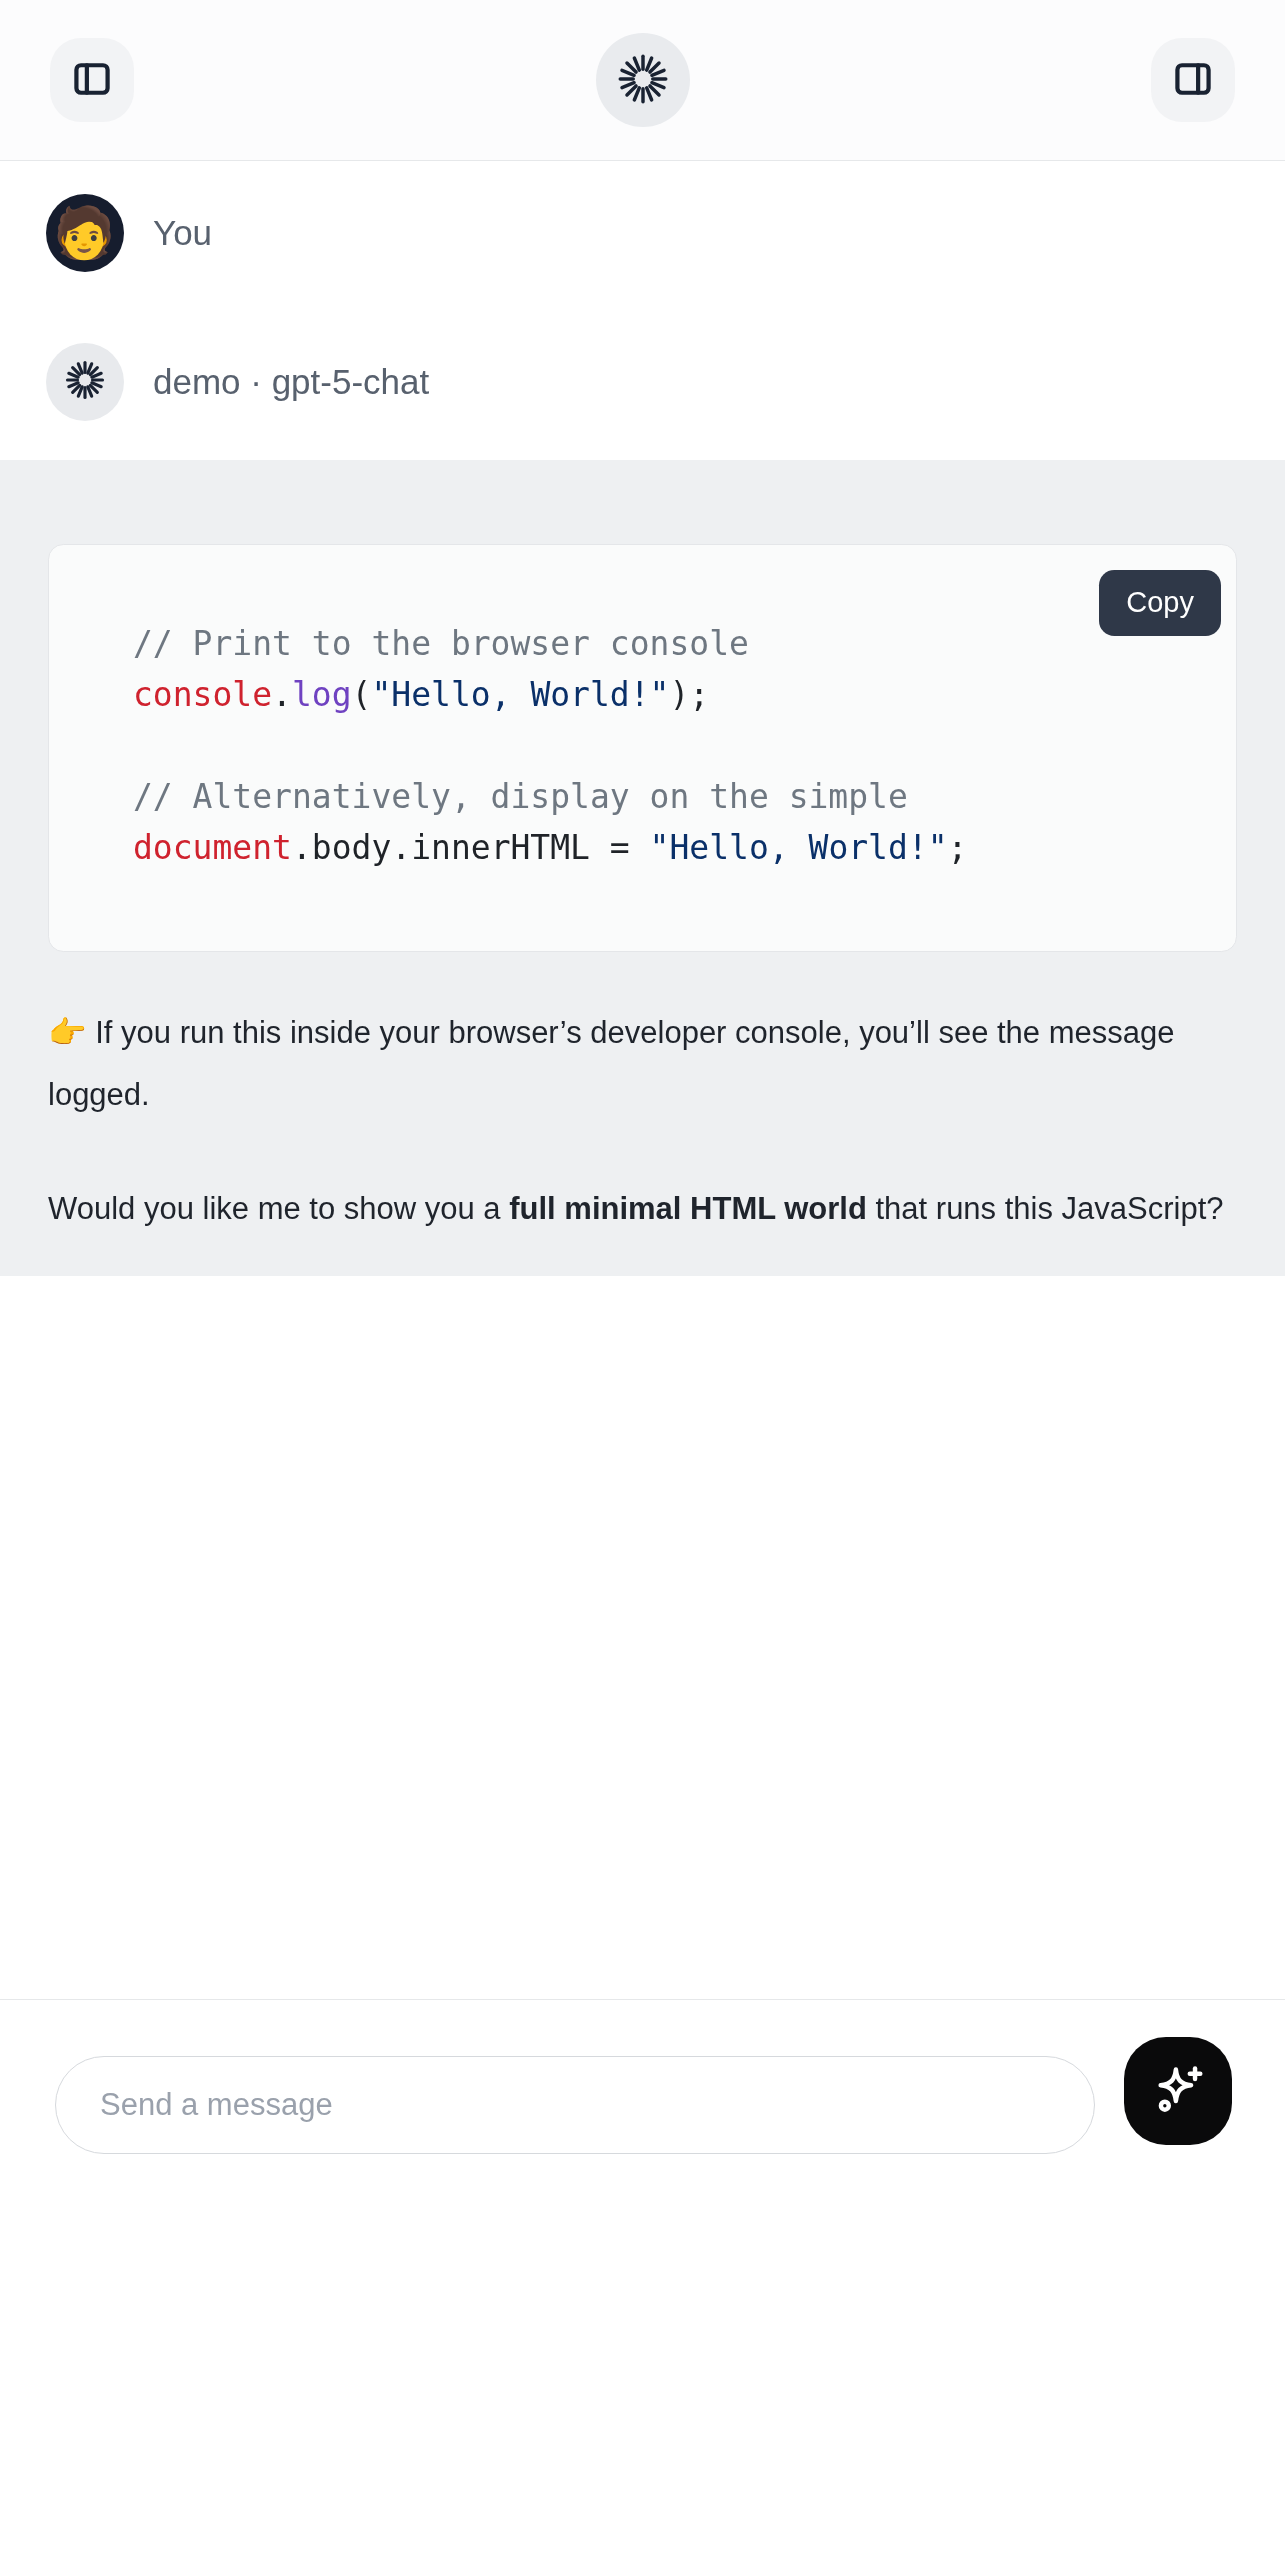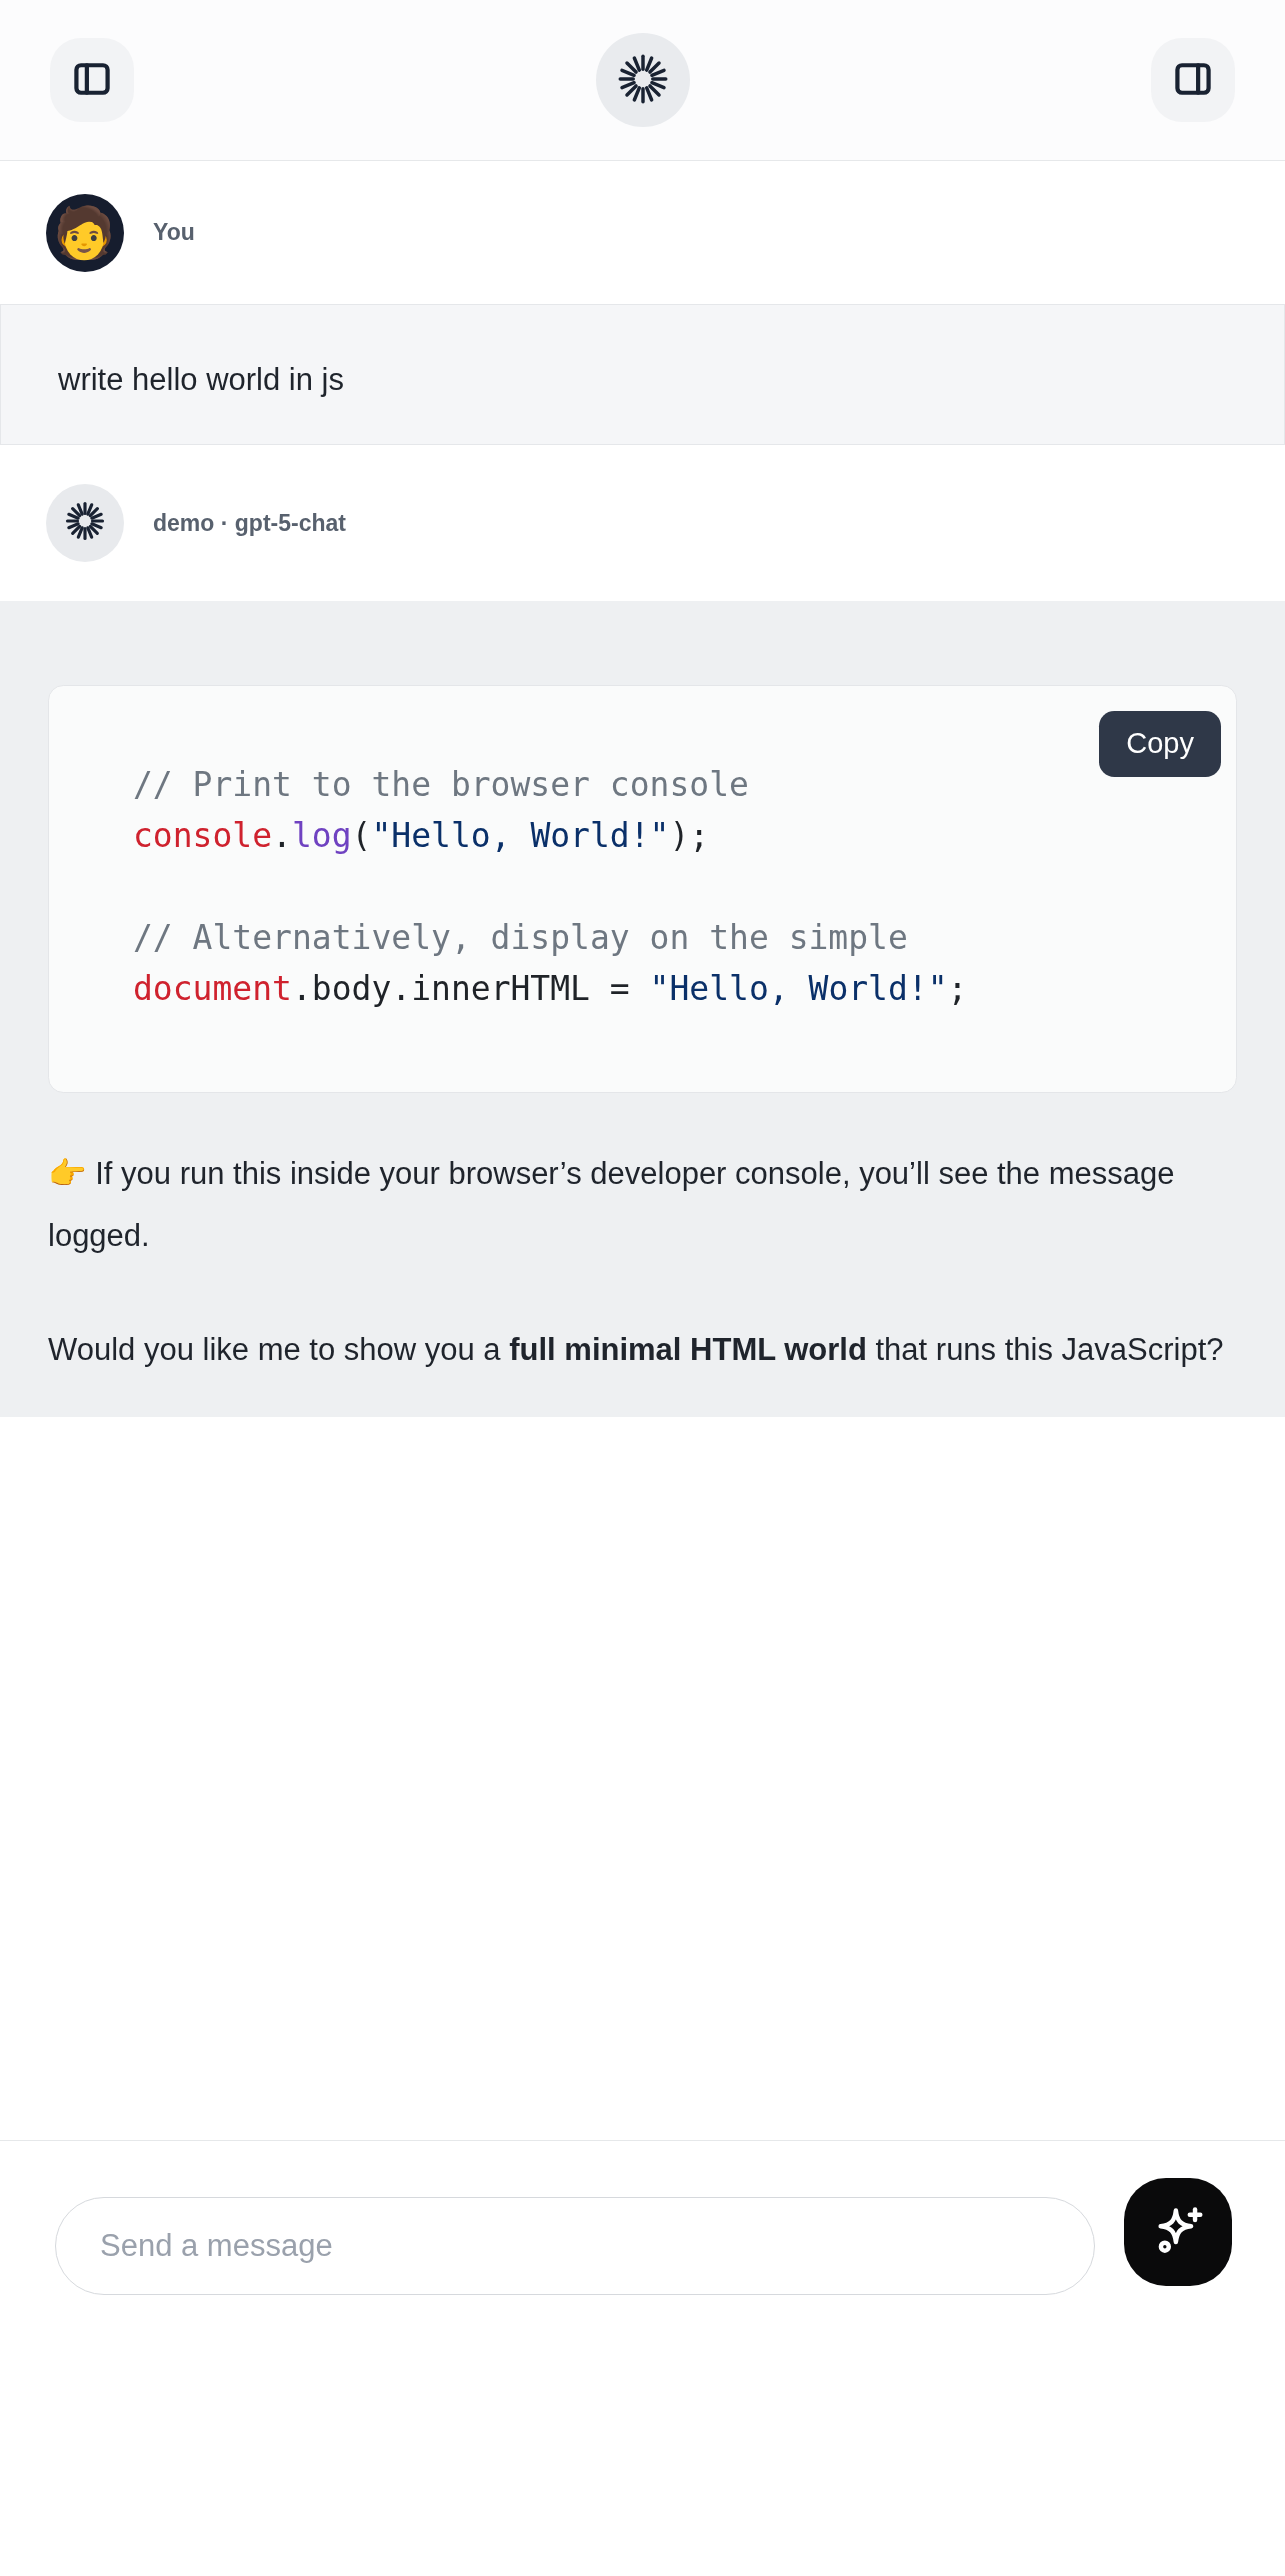--- a/index.html
+++ b/index.html
@@ -14,21 +14,21 @@
   .hbtn.circle{width:94px;height:94px;border-radius:50%;background:var(--circleBg,#e9ebee);}
   .icon-ink{color:var(--ink,#192232);}
 
   
   .row{display:flex;align-items:center;gap:29px;padding-left:46px;}
   .row.user{height:143px;padding-top:0;}
   .row.user .avatar{margin-top:0;}
   .avatar{width:78px;height:78px;border-radius:50%;display:flex;align-items:center;justify-content:center;flex:0 0 auto;}
   .avatar.user-av{background:var(--userAvatarBg,#161d2e);font-size:50px;line-height:1;}
   .avatar.asst-av{background:var(--asstAvatarBg,#e8eaed);}
-  .sender{font-size:23px;font-weight:700;color:var(--label,#58616e);}
+  .sender{font-size:35px;font-weight:400;color:var(--label,#58616e);}
   .row.user{height:143px;}
   .row.asst{height:156px;}
 
   
   .user-band{background:var(--bandBg,#f5f6f8);border:1.9px solid var(--bandBorder,#e5e7ea);
              box-sizing:border-box;height:141px;padding:0 57px;display:flex;align-items:center;}
   .user-band .msg{font-size:31px;color:var(--bandText,#1f252e);margin-top:11.5px;}
 
   
   .asst-band{background:var(--asstBandBg,#eef0f2);padding:34px 48px 36px 48px;box-sizing:border-box;}
@@ -112,23 +112,20 @@
     </button>
   </div>
 
   <div class="row user">
     <div class="avatar user-av">
       <span>🧑</span>
     </div>
     <span class="sender">You</span>
   </div>
 
-  <div class="user-band">
-    <span class="msg">write hello world in js</span>
-  </div>
 
   <div class="row asst">
     <div class="avatar asst-av">
       <span class="icon-ink">
         <svg width="40" height="40" viewBox="0 0 24 24" stroke="currentColor" stroke-width="1.9" stroke-linecap="round">
           <g>
             <line x1="12" y1="1.5" x2="12" y2="7.5"></line>
               <line x1="12" y1="16.5" x2="12" y2="22.5"></line>
             <line x1="1.5" y1="12" x2="7.5" y2="12"></line>
               <line x1="16.5" y1="12" x2="22.5" y2="12"></line>

